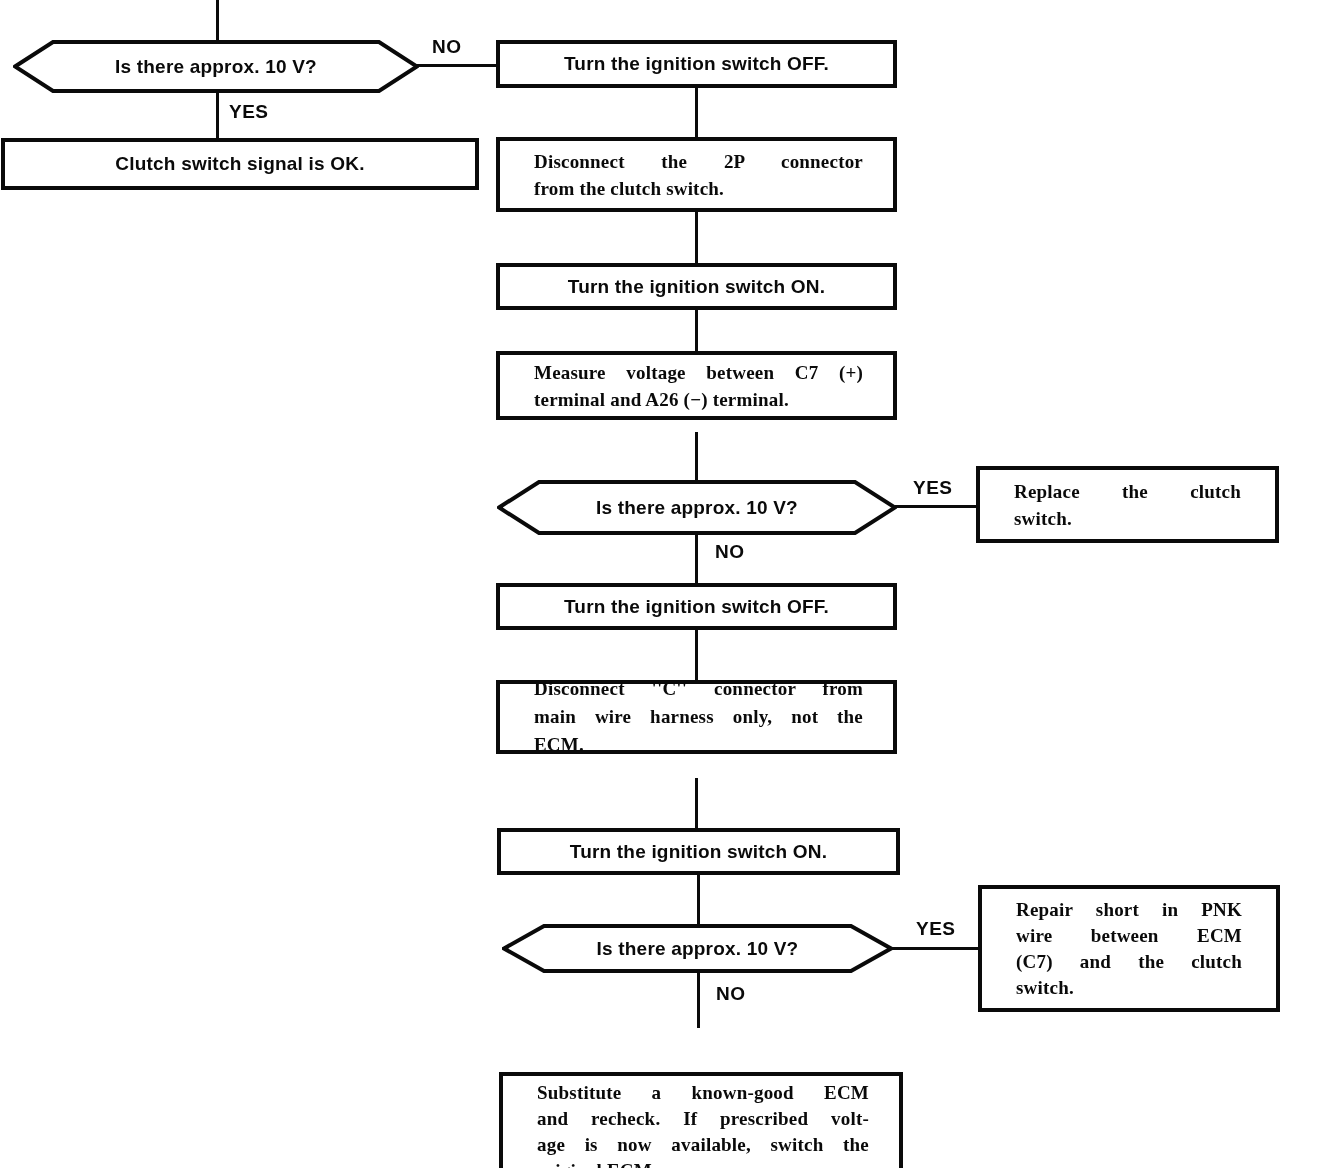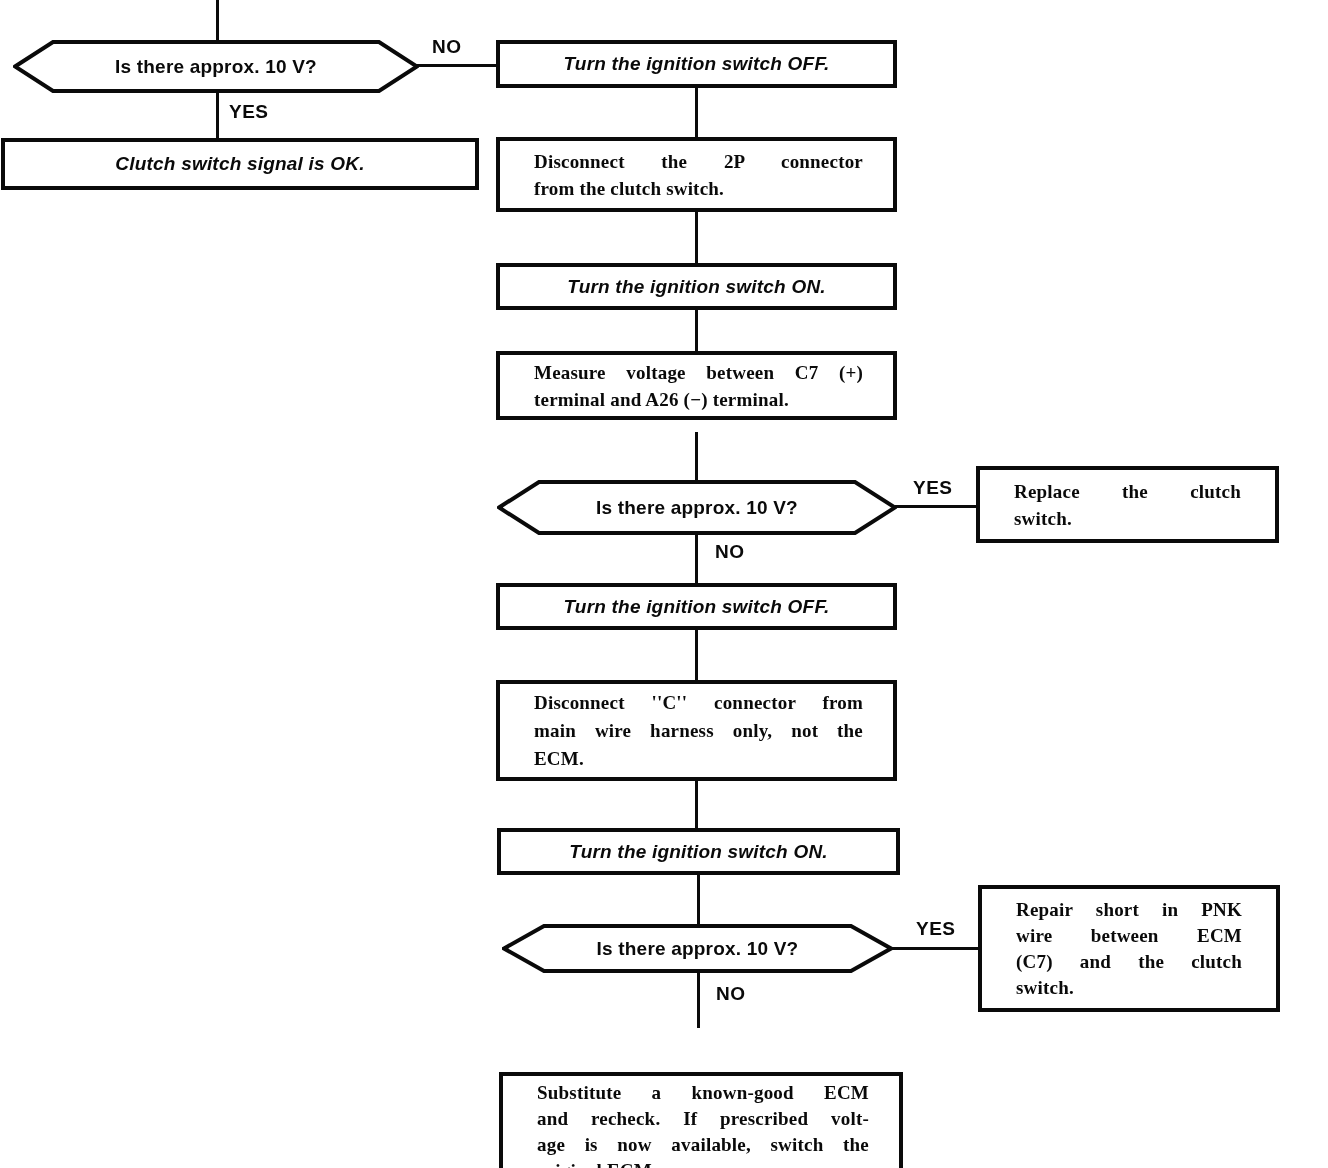--- a/index.html
+++ b/index.html
@@ -7,21 +7,21 @@
   body { font-family:"Liberation Sans", sans-serif; color:#0a0a0a; }
   #canvas {
     position:relative; width:1328px; height:1168px;
     background:#ffffff; overflow:hidden;
     font-weight:700; font-size:19px; letter-spacing:.2px;
   }
   .box {
     position:absolute; background:#fff; border:4px solid #0a0a0a;
     display:flex; flex-direction:column; justify-content:center;
   }
-  .box.center { align-items:center; text-align:left; padding:8px 10px;font-style:italic; }
+  .box.center { align-items:center; text-align:left; padding:8px 10px; }
   .box.paragraph { padding:6px 30px 6px 34px; line-height:27px;font-family:Liberation Serif, serif; }
   .jline { width:100%; text-align:justify; text-align-last:justify; }
   .lline { width:100%; text-align:left; text-align-last:left; }
   .hex { position:absolute; }
   .hex svg { position:absolute; left:0; top:0; width:100%; height:100%; display:block; }
   .hex .hex-label {
     position:absolute; left:0; top:0; right:0; bottom:0;
     display:flex; align-items:center; justify-content:center; text-align:center;
   }
   .vline { position:absolute; width:3px; background:#0a0a0a; }
@@ -94,21 +94,21 @@
 
   <div class="vline" style="left:695px; top:535px; height:48px;"></div>
   <div class="lbl" style="left:715px; top:541px;">NO</div>
 
   <div class="box center" style="left:496px; top:583px; width:401px; height:47px;">
     <div>Turn the ignition switch OFF.</div>
   </div>
 
   <div class="vline" style="left:695px; top:630px; height:50px;"></div>
 
-  <div class="box paragraph" style="left:496px; top:680px; width:401px; height:101px; line-height:28px;">
+  <div class="box paragraph" style="left:496px; top:680px; width:401px; height:74px; line-height:28px;">
     <div class="jline">Disconnect ''C'' connector from</div>
     <div class="jline">main wire harness only, not the</div>
     <div class="lline">ECM.</div>
   </div>
 
   <div class="vline" style="left:695px; top:778px; height:50px;"></div>
 
   <div class="box center" style="left:497px; top:828px; width:403px; height:47px;">
     <div>Turn the ignition switch ON.</div>
   </div>

